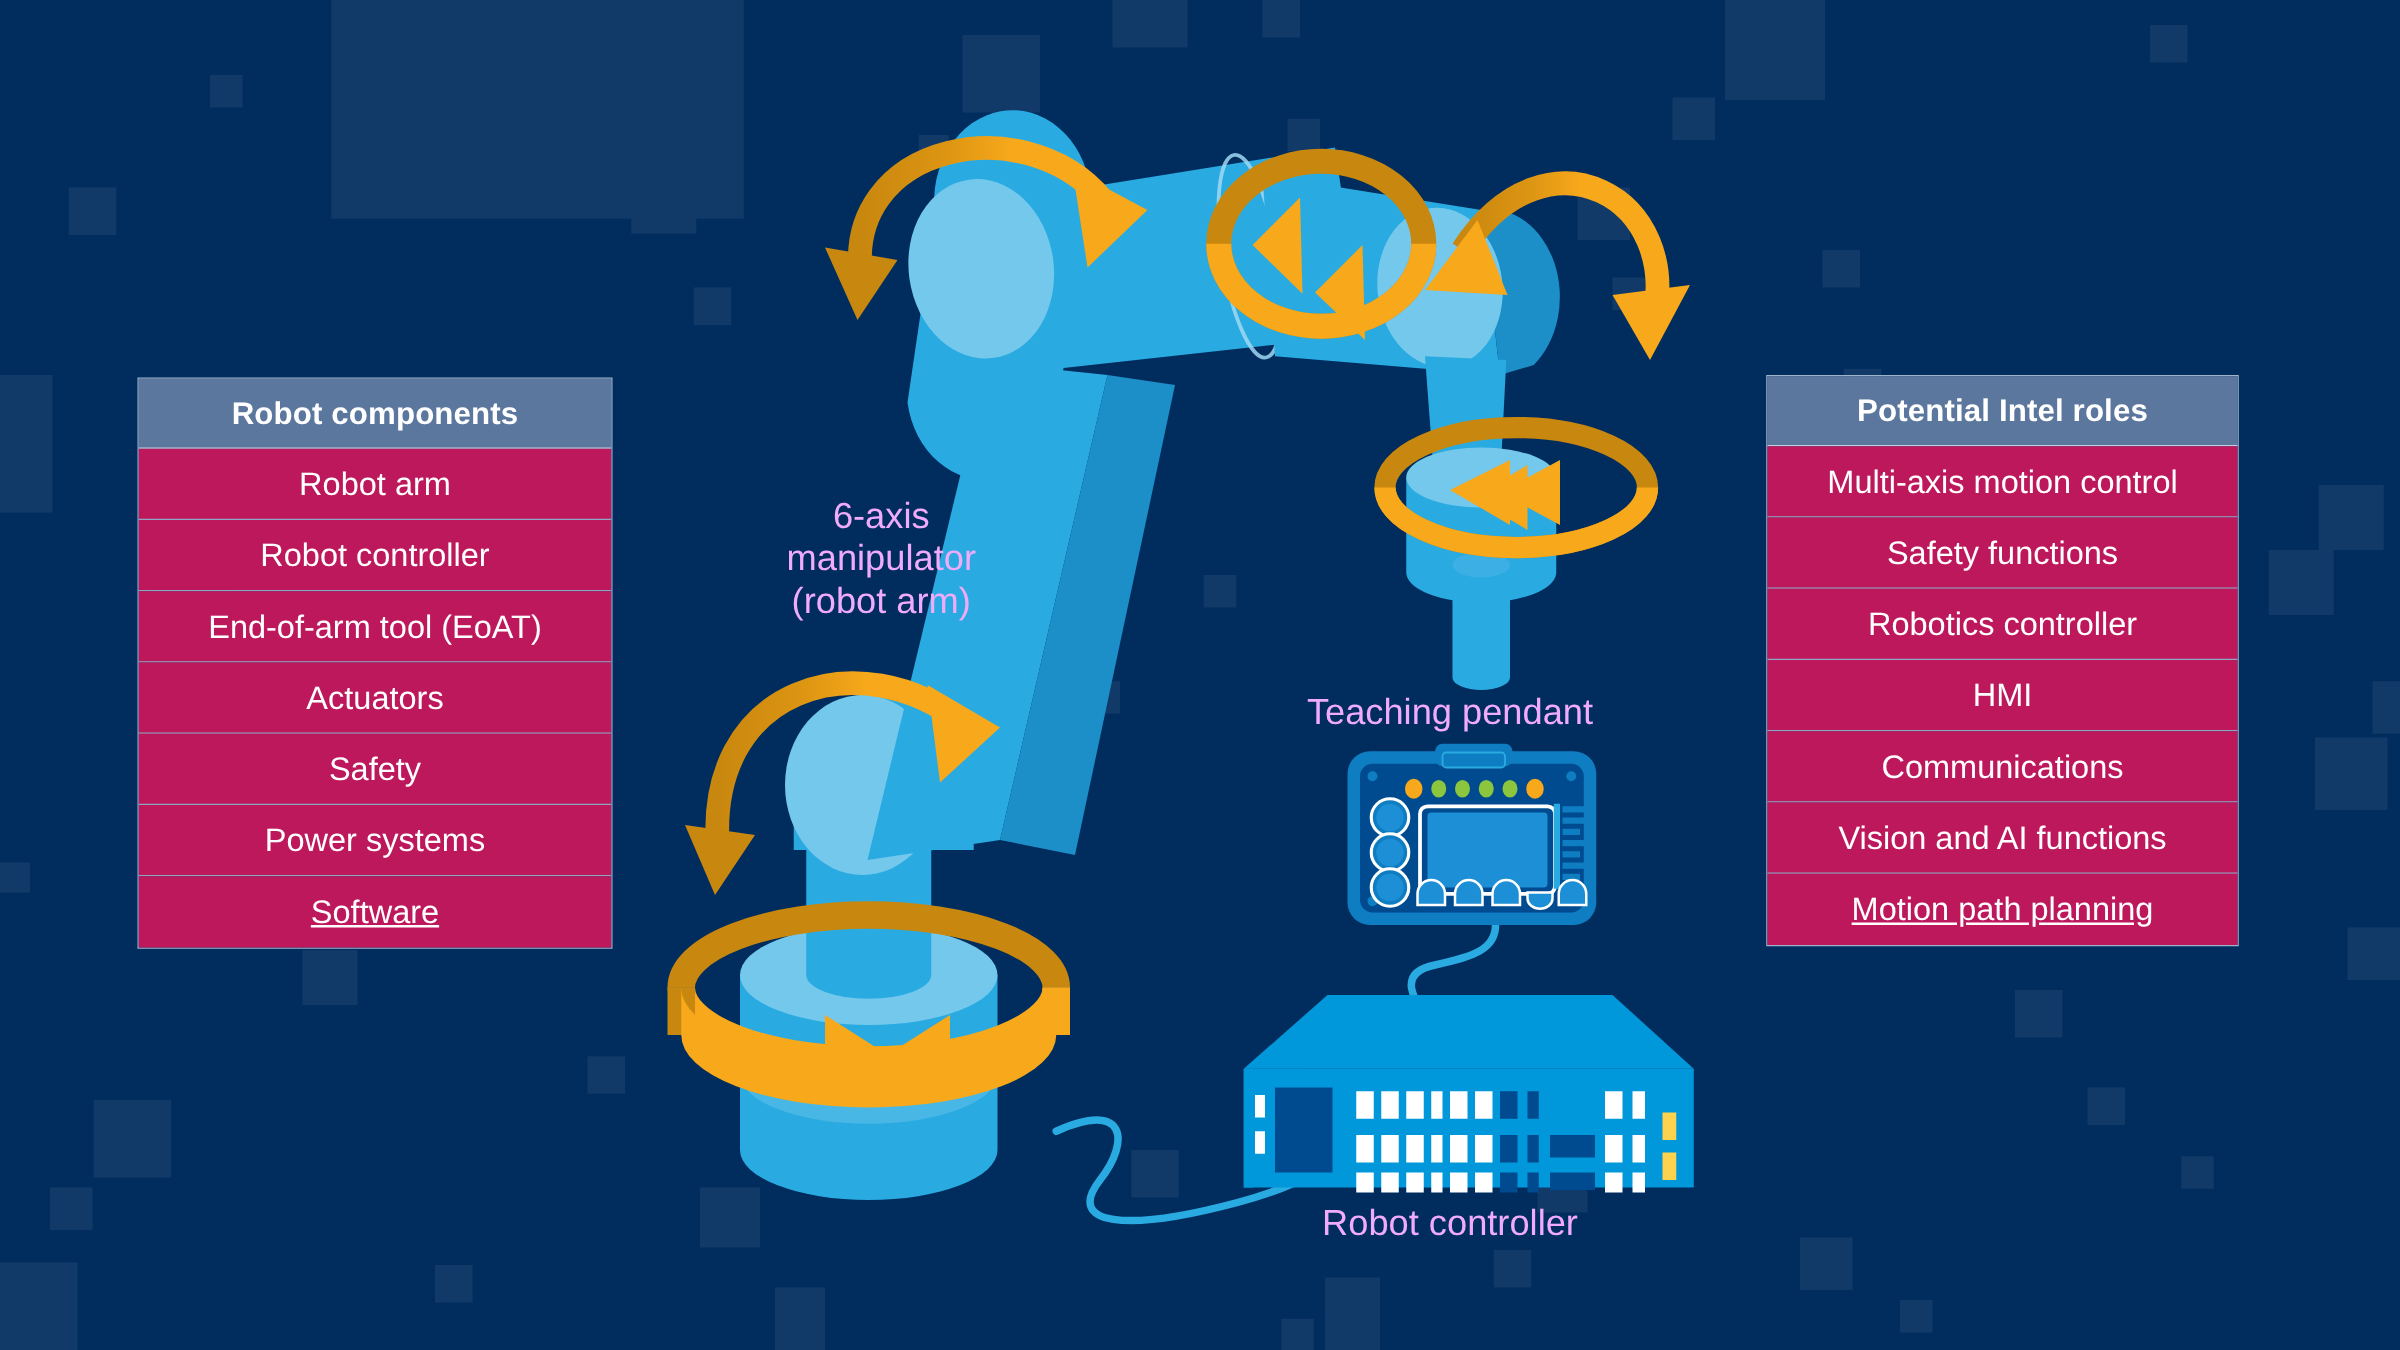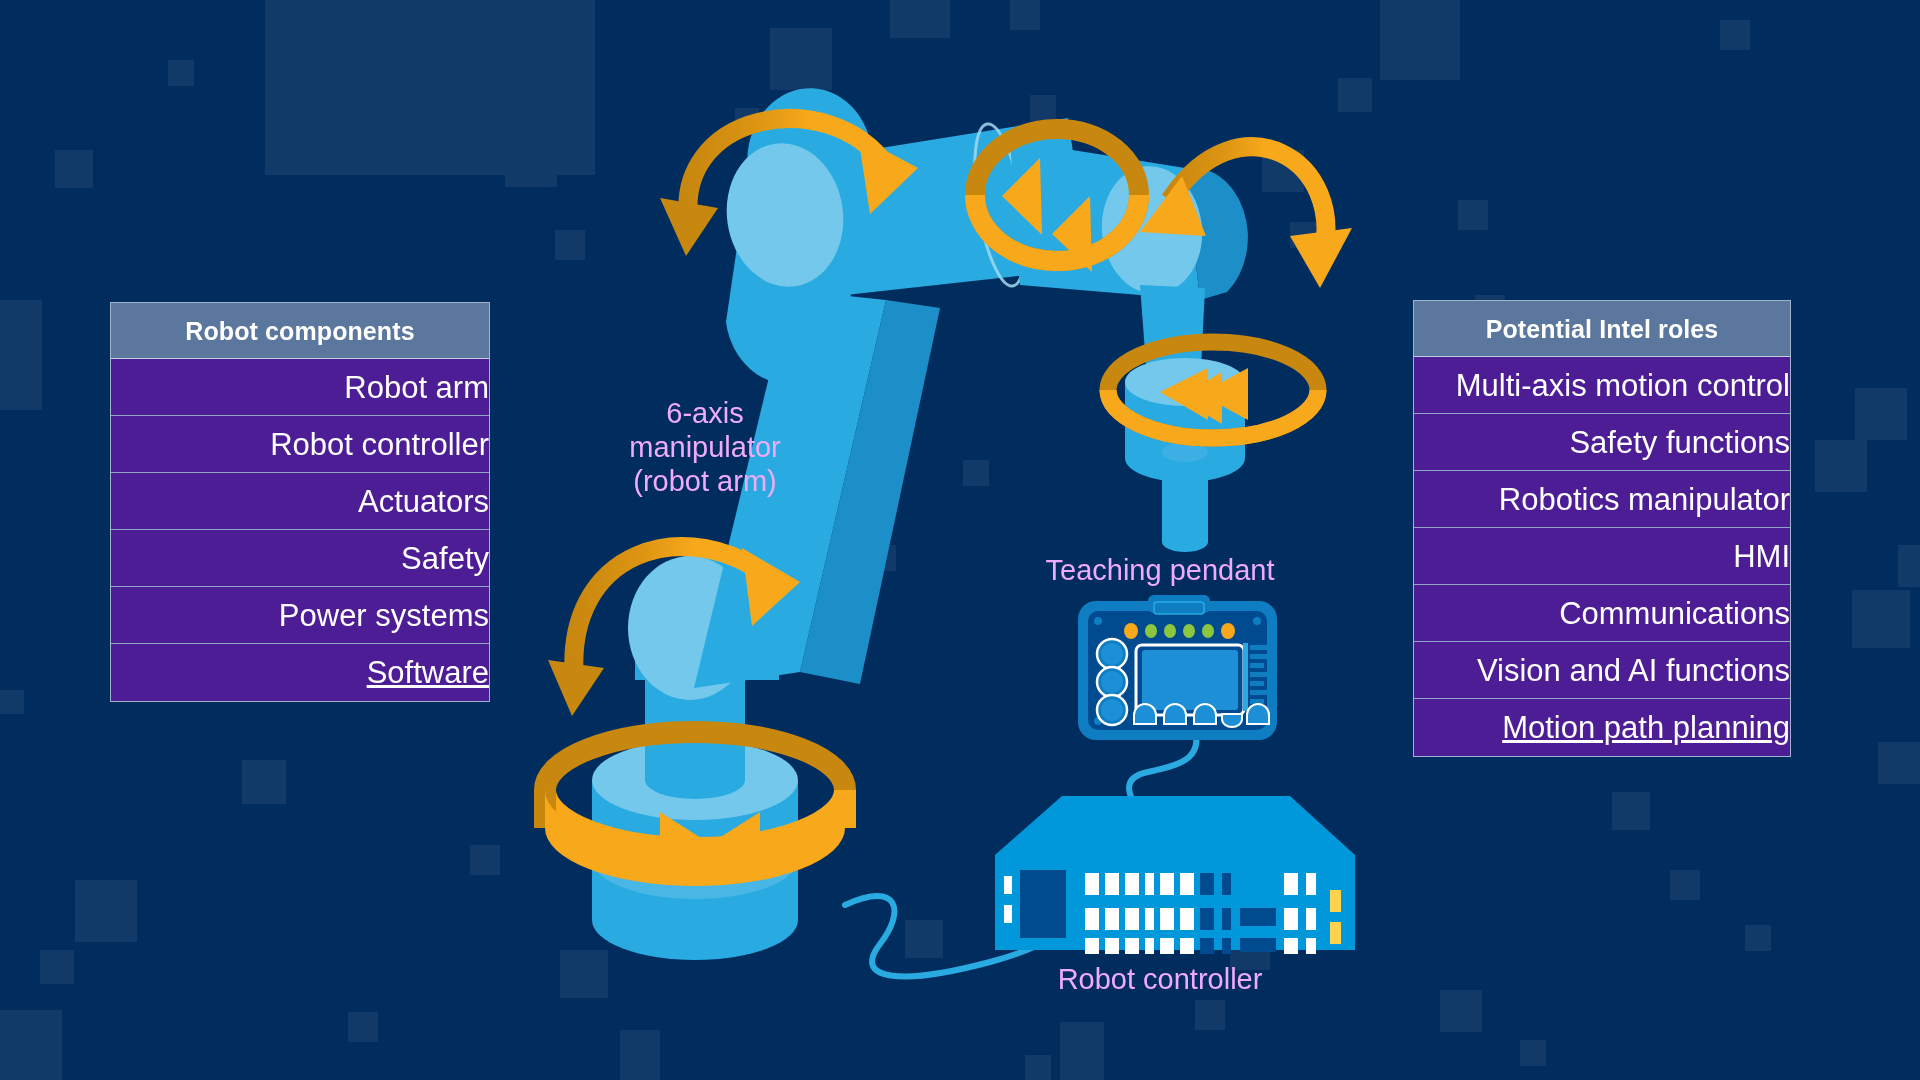--- a/index.html
+++ b/index.html
@@ -41,24 +41,24 @@
     font-weight: bold;
     font-size: 25px;
     text-align: center;
     line-height: 56px;
     height: 56px;
     border-bottom: 1px solid #c3d0e0;
     box-sizing: border-box;
     letter-spacing: .1px;
   }
   .panel-row {
-    background: #4c1d95;
+    background: #be185d;
     color: #ffffff;
-    font-size: 31px;
-    text-align: right;
+    font-size: 26px;
+    text-align: center;
     line-height: 57px;
     height: 57px;
     border-bottom: 1px solid #8ea6c4;
     box-sizing: border-box;
     white-space: nowrap;
     overflow: hidden;
   }
   .panel-row:last-child { border-bottom: none; text-decoration: underline; }
 
   
@@ -364,31 +364,32 @@
 
       <rect x="1330" y="890" width="11" height="22" fill="#ffd24d"></rect>
       <rect x="1330" y="922" width="11" height="22" fill="#ffd24d"></rect>
     </g>
   </svg>
 
   <div class="panel" id="panel-left">
     <div class="panel-header">Robot components</div>
     <div class="panel-row">Robot arm</div>
     <div class="panel-row">Robot controller</div>
+    <div class="panel-row">End-of-arm tool (EoAT)</div>
     <div class="panel-row">Actuators</div>
     <div class="panel-row">Safety</div>
     <div class="panel-row">Power systems</div>
     <div class="panel-row">Software</div>
   </div>
 
   <div class="panel" id="panel-right">
     <div class="panel-header">Potential Intel roles</div>
     <div class="panel-row">Multi-axis motion control</div>
     <div class="panel-row">Safety functions</div>
-    <div class="panel-row">Robotics manipulator</div>
+    <div class="panel-row">Robotics controller</div>
     <div class="panel-row">HMI</div>
     <div class="panel-row">Communications</div>
     <div class="panel-row">Vision and AI functions</div>
     <div class="panel-row">Motion path planning</div>
   </div>
 
   <div class="caption" id="caption-manipulator">6-axis
 manipulator
 (robot arm)</div>
   <div class="caption" id="caption-pendant">Teaching pendant</div>

